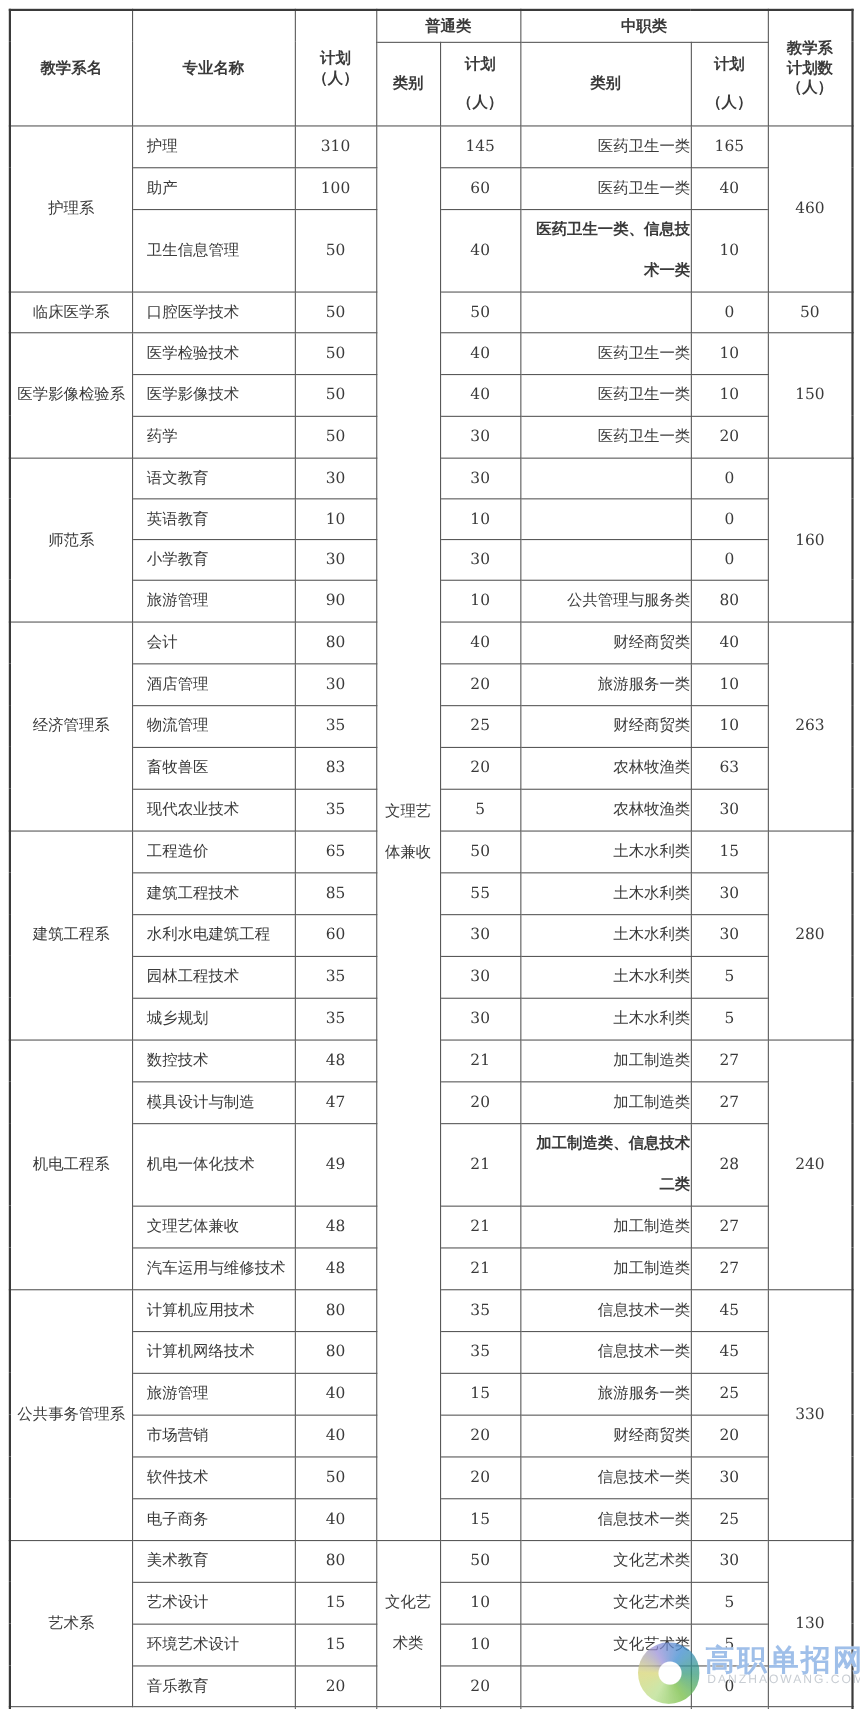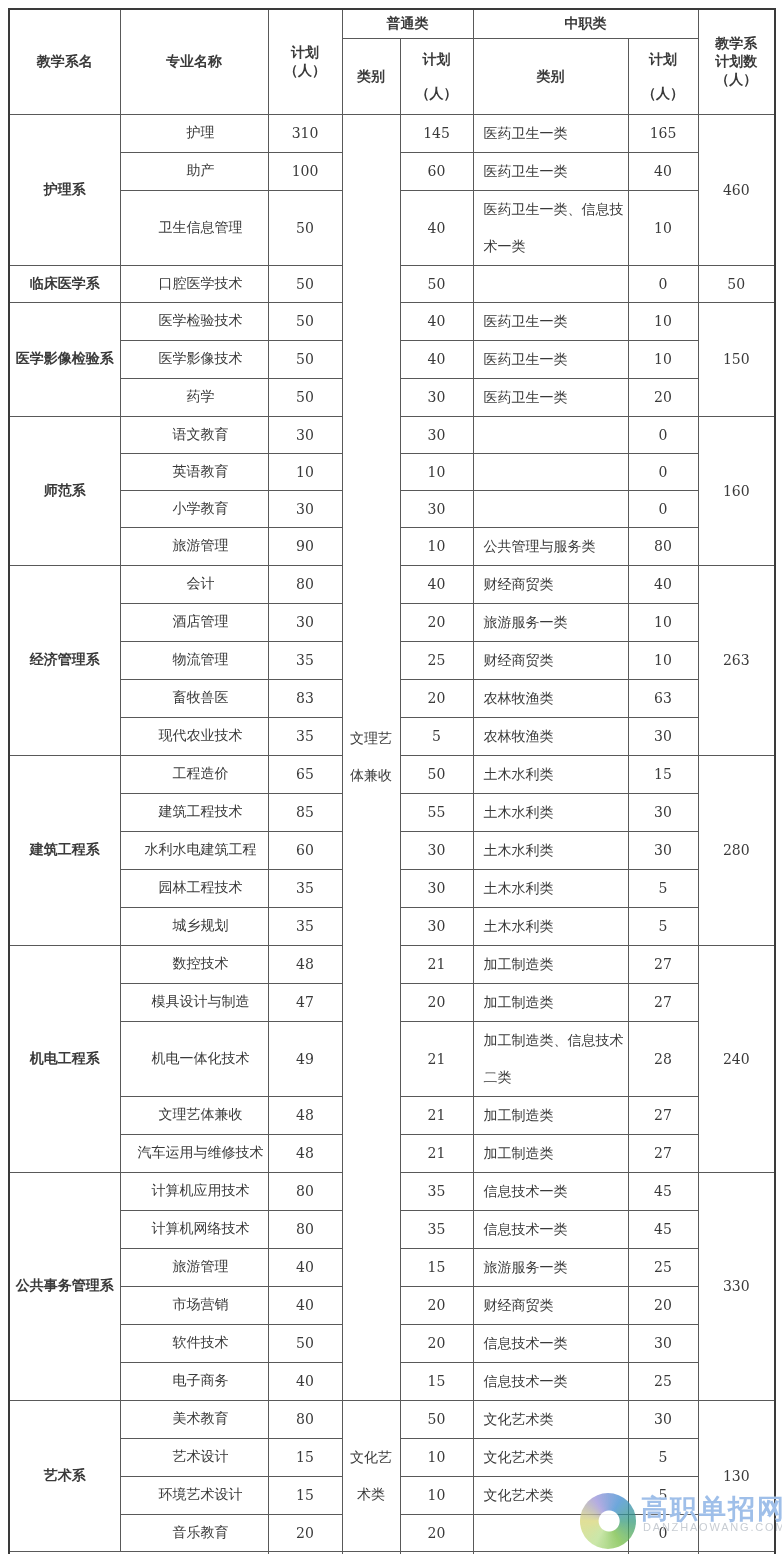--- a/index.html
+++ b/index.html
@@ -12,25 +12,25 @@
   th,td{
     border:1px solid #595959;padding:0;margin:0;overflow:hidden;
     font-size:14px;text-align:center;vertical-align:middle;
   }
   th{font-weight:bold;white-space:pre-line;line-height:34px;}
   tr.hg{height:29px;}
   tr.hg th{line-height:normal;}
   tr.hs{height:76px;}
   tr.r{height:37px;}
   tr.tall{height:74px;}
-  td.major{text-align:center;padding-left:13px;}
-  td.dept{font-weight:bold;}
+  td.major{text-align:left;padding-left:13px;}
+  td.dept{font-weight:normal;}
   td.regcat{line-height:37px;padding:0 7px;}
-  td.voccat{text-align:left;padding-left:10px;line-height:37px;}
-  td.bold{font-weight:normal;}
+  td.voccat{text-align:right;padding-left:10px;line-height:37px;}
+  td.bold{font-weight:bold;}
   tr.total-row{height:29px;}
   tr.total-row td{font-weight:bold;font-size:15px;}
   td.total-label{letter-spacing:2px;}
 
   
   .wm{position:absolute;left:0;top:0;width:764px;height:1554px;pointer-events:none;}
   .wm-logo{
     position:absolute;left:580px;top:1493px;width:56px;height:56px;border-radius:50%;
     background:
       radial-gradient(circle at 52% 50%, #ffffff 0 10px, rgba(255,255,255,0) 11px),

